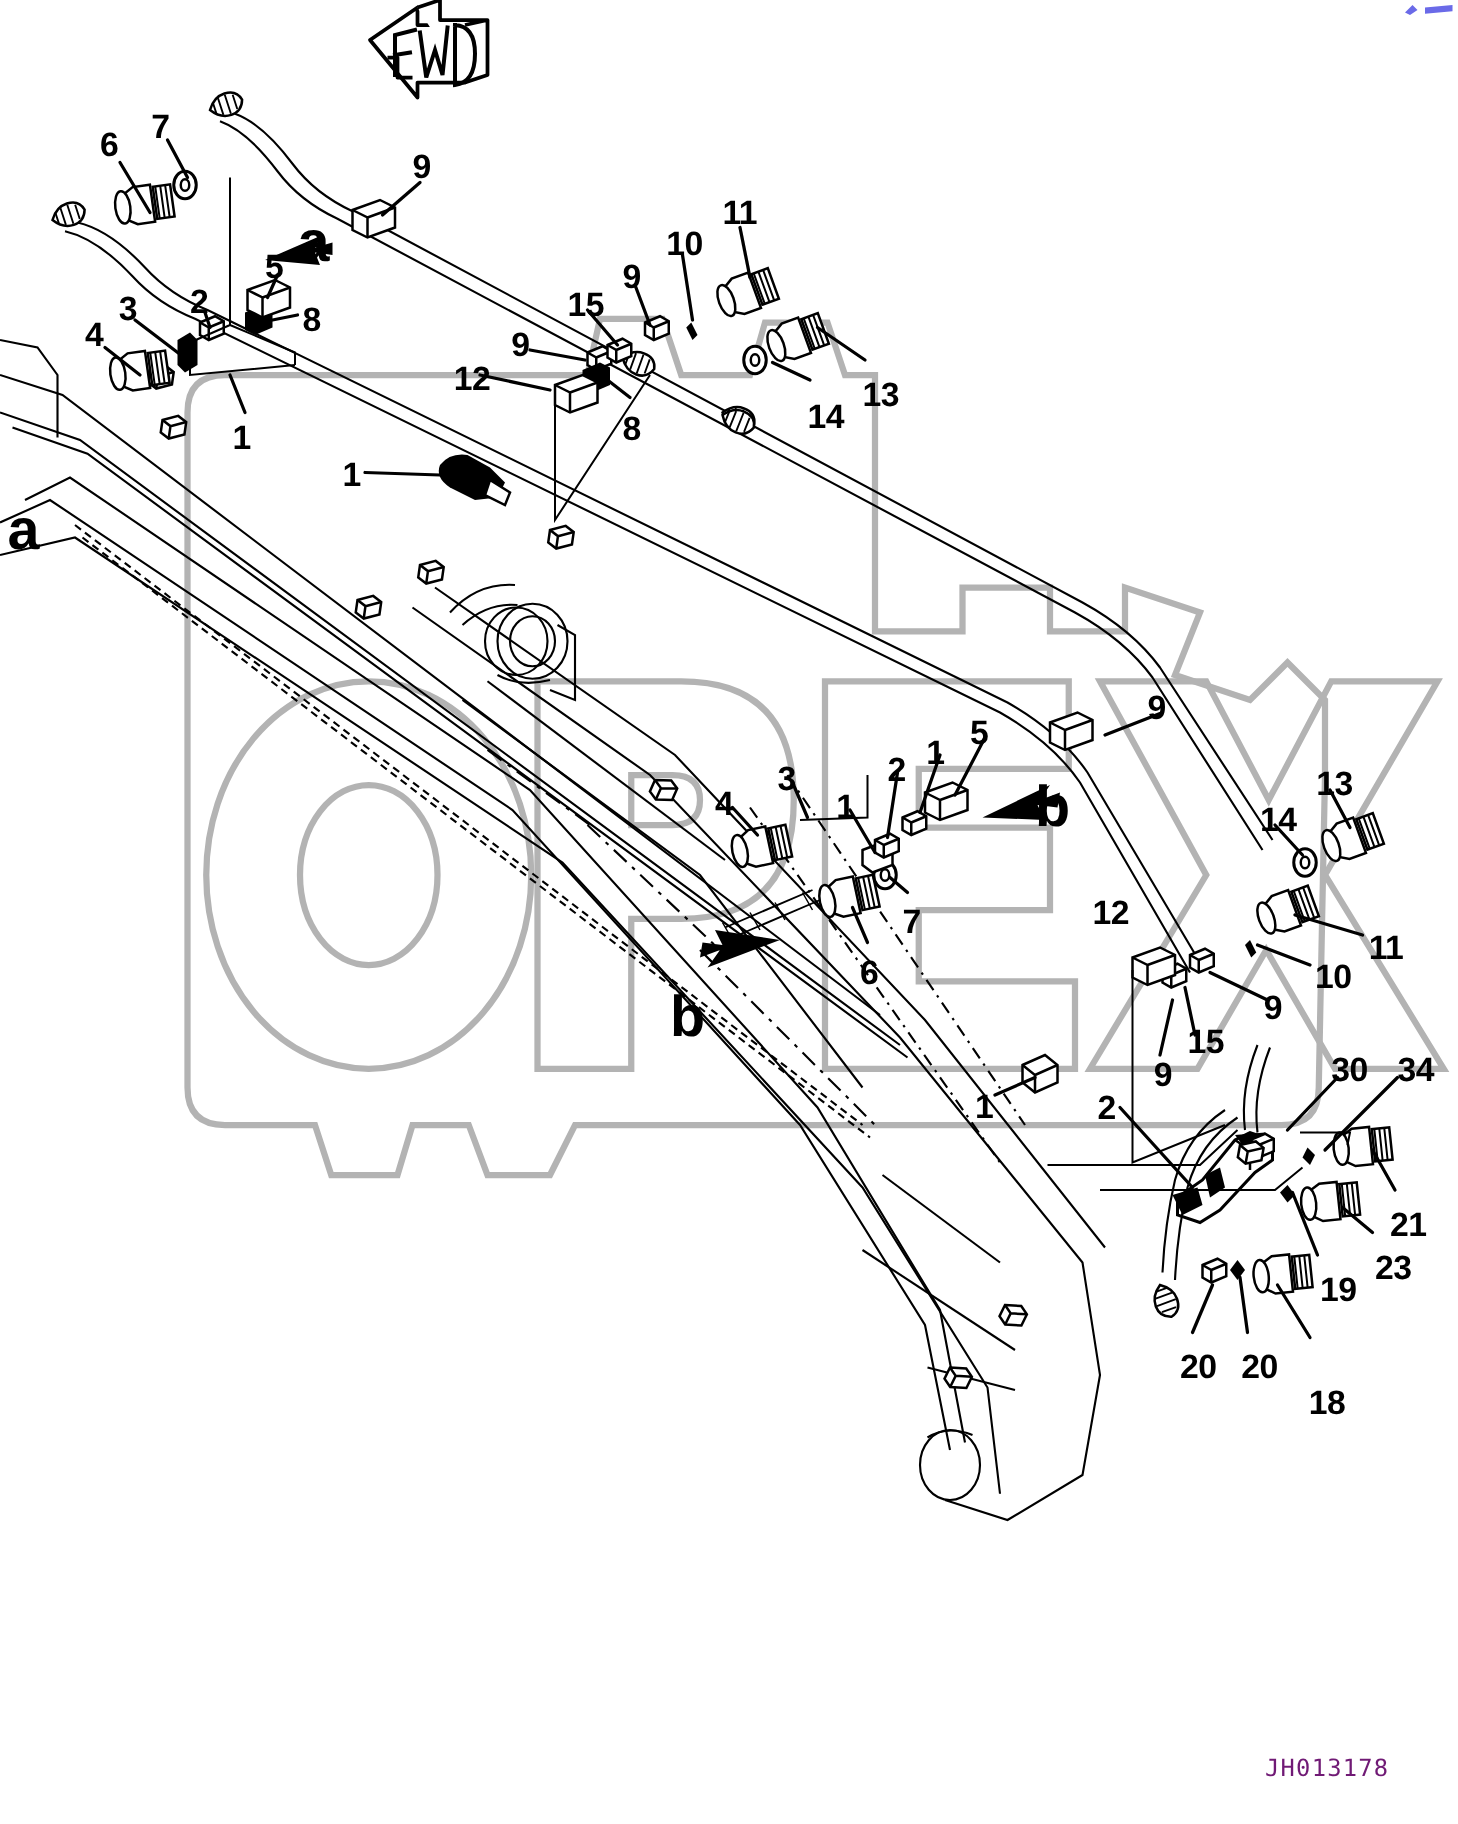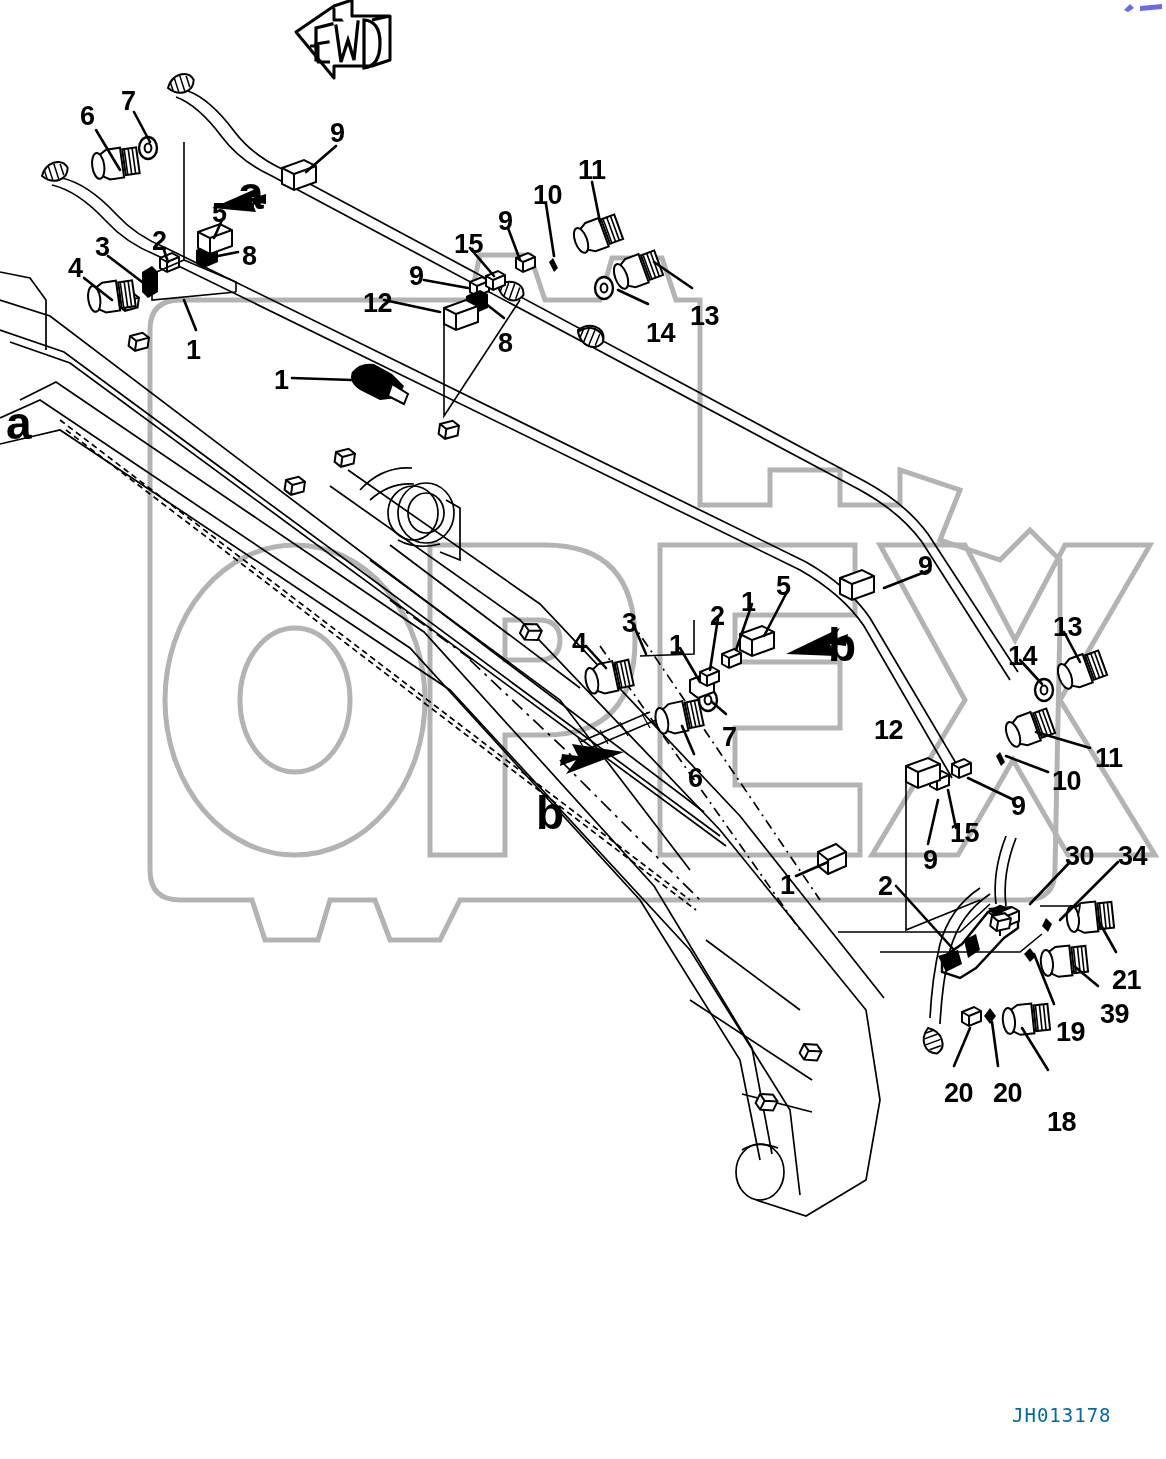--- a/index.html
+++ b/index.html
@@ -6,21 +6,21 @@
   body{width:1166px;height:1459px;position:relative;overflow:hidden;
        font-family:"Liberation Sans",sans-serif;}
   #stage{position:absolute;left:0;top:0;width:1166px;height:1459px;}
   svg{position:absolute;left:0;top:0;}
   .lbl{position:absolute;font-family:"Liberation Sans",sans-serif;
        font-weight:bold;color:#000;font-size:27px;line-height:1;
        letter-spacing:-0.5px;white-space:nowrap;}
   .sec{position:absolute;font-family:"Liberation Sans",sans-serif;
        font-weight:bold;color:#000;font-size:46px;line-height:1;white-space:nowrap;}
   .code{position:absolute;font-family:"DejaVu Sans Mono",monospace;
-        font-size:19px;color:#0369a1;letter-spacing:1px;white-space:nowrap;}
+        font-size:19px;color:#701a75;letter-spacing:1px;white-space:nowrap;}
   .corner{position:absolute;}
 </style>
 </head>
 <body>
 
 <div id="stage">
 
   <svg width="1166" height="1459" viewBox="0 0 1166 1459">
 
     <defs>
@@ -381,21 +381,21 @@
   <div class="lbl" style="left:1052px;top:768px">10</div>
   <div class="lbl" style="left:1011px;top:793px">9</div>
   <div class="lbl" style="left:950px;top:820px">15</div>
   <div class="lbl" style="left:923px;top:847px">9</div>
   <div class="lbl" style="left:780px;top:872px">1</div>
 
   <div class="lbl" style="left:1065px;top:843px">30</div>
   <div class="lbl" style="left:1118px;top:843px">34</div>
   <div class="lbl" style="left:878px;top:873px">2</div>
   <div class="lbl" style="left:1112px;top:967px">21</div>
-  <div class="lbl" style="left:1100px;top:1001px">39</div>
+  <div class="lbl" style="left:1100px;top:1001px">23</div>
   <div class="lbl" style="left:1056px;top:1019px">19</div>
   <div class="lbl" style="left:944px;top:1080px">20</div>
   <div class="lbl" style="left:993px;top:1080px">20</div>
   <div class="lbl" style="left:1047px;top:1109px">18</div>
 
   <div class="sec" style="left:238px;top:170px">a</div>
   <div class="sec" style="left:6px;top:400px">a</div>
   <div class="sec" style="left:828px;top:622px">b</div>
   <div class="sec" style="left:536px;top:790px">b</div>
 

